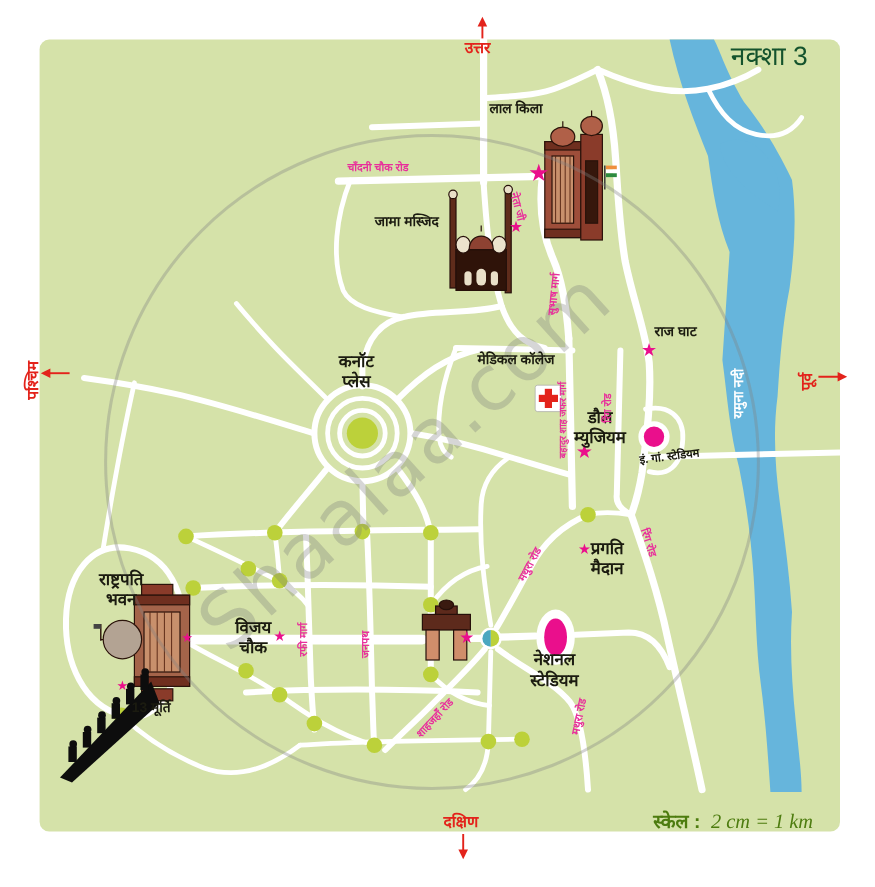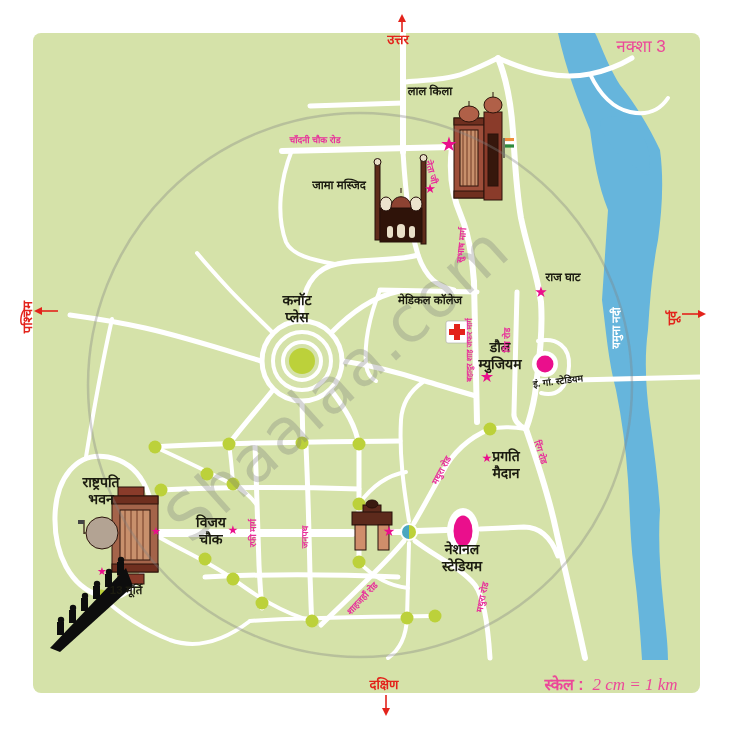--- a/index.html
+++ b/index.html
@@ -6,23 +6,23 @@
   .stage{position:relative;width:729px;height:739px;background:#ffffff;overflow:hidden;
          font-family:"Liberation Sans","DejaVu Sans",sans-serif;}
   .stage svg{position:absolute;left:0;top:0;}
   .abs{position:absolute;transform:translate(-50%,-50%);white-space:nowrap;}
   .plbl{font-size:11.5px;font-weight:bold;color:#1b1b10;text-align:center;line-height:1.18;}
   .plbl span{display:block;}
   .rlbl{font-size:9px;font-weight:bold;color:#e8309b;}
   .dir{font-size:13px;font-weight:bold;color:#e3231b;}
   .intro{position:absolute;left:88px;top:50px;font-size:17px;color:#1f1f1f;
          font-weight:500;line-height:1.45;}
-  .maptitle{font-size:17px;color:#ec4899;font-weight:500;}
+  .maptitle{font-size:22px;color:#14532d;font-weight:500;}
   .riverlbl{font-size:11.5px;font-weight:bold;color:#ffffff;}
-  .scale{font-size:16px;color:#ec4899;}
+  .scale{font-size:16px;color:#4d7c0f;}
   .scale .sl{font-weight:bold;}
   .scale .sv{font-style:italic;font-family:"Liberation Serif","DejaVu Serif",serif;font-size:17px;}
   .sm{font-size:14px;}
   .xs{font-size:9.5px;}
 </style>
 </head>
 <body>
 
 <div class="stage">
 

